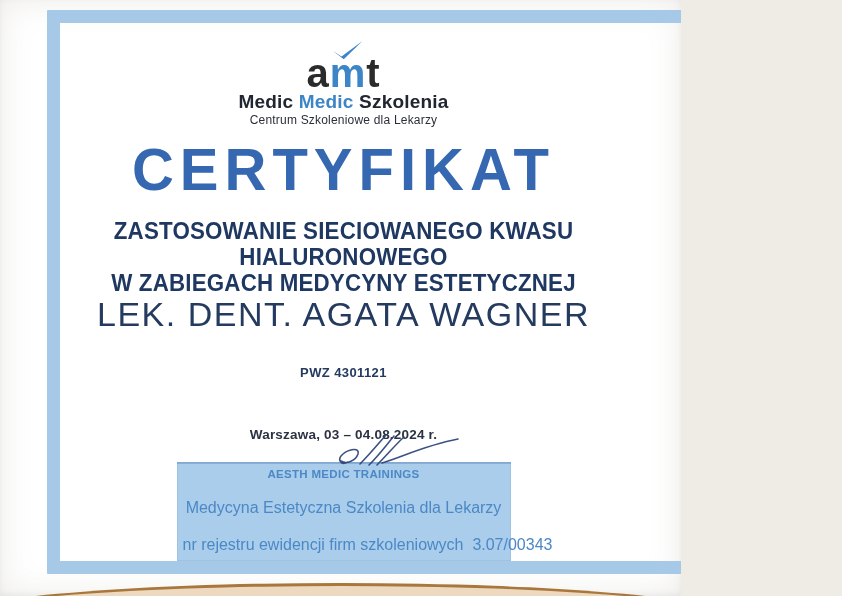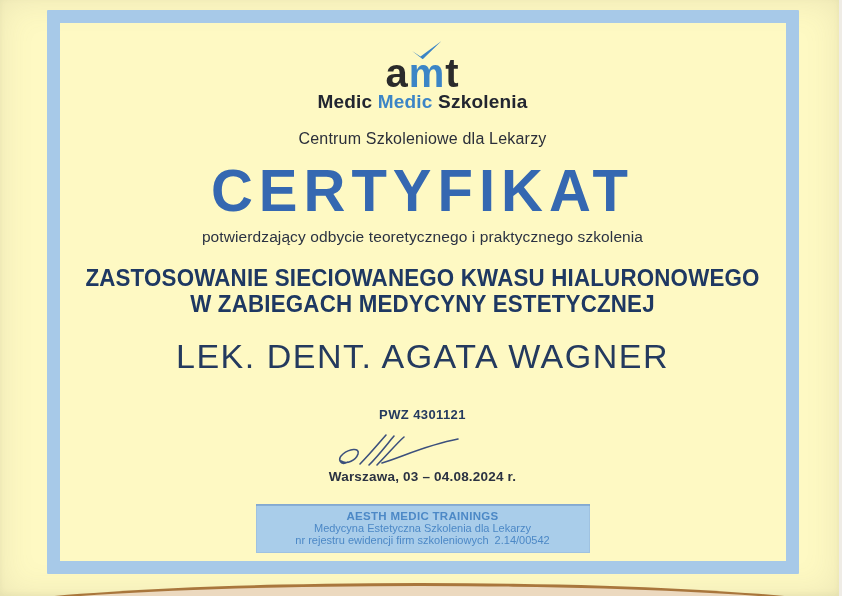--- a/index.html
+++ b/index.html
@@ -3,22 +3,22 @@
 <meta charset="utf-8">
 <style>
   html,body{margin:0;padding:0;}
   body{
     width:842px;height:596px;overflow:hidden;
     background:#efece6;
     font-family:"Liberation Sans", sans-serif;
     -webkit-font-smoothing:antialiased;
   }
   .photo{
-    position:relative;width:839px;height:596px;
-    background:#fef9c3;
+    position:relative;width:681px;height:596px;
+    background:#ffffff;
     box-shadow:inset 0 0 34px rgba(120,110,95,.14), inset 0 -2px 6px rgba(0,0,0,.05);
     overflow:hidden;
   }
   
   .table-edge{
     position:absolute;left:-60px;right:-60px;bottom:-24px;height:34px;
     background:#ecd9bf;
     border-top:3px solid #a9763c;
     border-radius:50% 50% 0 0 / 100% 100% 0 0;
   }
@@ -39,58 +39,57 @@
     position:relative;display:inline-block;
     font-size:40px;font-weight:bold;letter-spacing:1px;color:#2b2b2b;
   }
   .logo-mark .m{color:#3c85c6;}
   .check{
     position:absolute;top:-14px;left:50%;transform:translateX(-38%) rotate(-4deg);
     width:34px;height:18px;
   }
   .org-name{font-size:19px;font-weight:bold;color:#222630;letter-spacing:.2px;line-height:1;}
   .org-name .medic{color:#3c85c6;text-align:center;}
-  .org-subtitle{font-size:16px;color:#2b2f3a;margin-top:19px;letter-spacing:.2px;}
+  .org-subtitle{font-size:12px;color:#2b2f3a;margin-top:2px;letter-spacing:.2px;}
   
   .title{
     margin-top:14px;
     font-size:58px;font-weight:bold;color:#3568b1;
     letter-spacing:6px;line-height:1;
     transform:scaleY(1.02);
   }
   .subtitle{margin-top:8px;font-size:15.5px;color:#2b3242;letter-spacing:.1px;}
   
   .course{
     margin-top:19px;
     font-size:23.5px;font-weight:bold;color:#1e3862;
     line-height:1.12;letter-spacing:.2px;
     transform:scaleX(.95);
   }
   
   .recipient{
-    margin-top:22px;
     font-size:34px;color:#243a5e;letter-spacing:1.5px;line-height:1;
   }
   .license{margin-top:34px;font-size:13px;font-weight:bold;color:#243a5e;letter-spacing:.4px;}
   .date-line{margin-top:47px;font-size:13.5px;font-weight:bold;color:#2b3242;letter-spacing:.2px;}
   
   .signature{
     position:absolute;left:336px;top:430px;width:124px;height:40px;z-index:3;
     pointer-events:none;
   }
   
   .footer-box{
     margin:20px auto 0 auto;width:322px;
     background:#a9cdea;
     box-shadow:inset 0 2px 0 rgba(110,150,195,.55), inset 0 0 0 1px rgba(140,175,210,.35);
     padding:6px 6px 7px 6px;
     color:#4c88c6;
   }
   .footer-box .l1{font-size:11.5px;font-weight:bold;letter-spacing:.3px;white-space:pre;}
-  .footer-box .l2,.footer-box .l3{font-size:11px;margin-top:0;white-space:pre;}
+  .footer-box .l2,.footer-box .l3{font-size:16px;margin-top:19px;white-space:pre;}
 </style>
 </head>
 <body>
 
 <div class="photo">
 
   <div class="frame"></div>
 
   <div class="content">
 
@@ -99,36 +98,35 @@
         <svg class="check" viewBox="0 0 34 18">
           <path d="M2 9 L10 15 L32 1 L12 18 Z" fill="#3c85c6"></path>
         </svg><span>a</span><span class="m">m</span><span>t</span>
       </div>
     </div>
 
     <div class="org-name"><span>Medic</span> <span class="medic">Medic</span> <span>Szkolenia</span></div>
     <div class="org-subtitle">Centrum Szkoleniowe dla Lekarzy</div>
 
     <div class="title">CERTYFIKAT</div>
-    <div class="subtitle">potwierdzający odbycie teoretycznego i praktycznego szkolenia</div>
 
     <div class="course">
       <div>ZASTOSOWANIE SIECIOWANEGO KWASU HIALURONOWEGO</div>
       <div>W ZABIEGACH MEDYCYNY ESTETYCZNEJ</div>
     </div>
 
     <div class="recipient">LEK. DENT. AGATA WAGNER</div>
     <div class="license">PWZ 4301121</div>
 
     <div class="date-line">Warszawa, 03 – 04.08.2024 r.</div>
 
     <div class="footer-box">
       <div class="l1">AESTH MEDIC TRAININGS</div>
       <div class="l2">Medycyna Estetyczna Szkolenia dla Lekarzy</div>
-      <div class="l3">nr rejestru ewidencji firm szkoleniowych  2.14/00542</div>
+      <div class="l3">nr rejestru ewidencji firm szkoleniowych  3.07/00343</div>
     </div>
 
   </div>
 
   <svg class="signature" viewBox="0 0 124 40" fill="none" stroke="#2c4277" stroke-width="1.6" stroke-linecap="round" opacity="0.92">
     <path d="M12 32 C4 36 1 29 7 24 C13 19 24 17 22 24 C20 30 11 35 5 31"></path>
     <path d="M24 34 C33 25 43 13 50 5"></path>
     <path d="M33 35 C43 25 52 13 58 6"></path>
     <path d="M41 35 C52 24 61 13 68 7"></path>
     <path d="M46 33 C66 27 90 15 122 9"></path>

